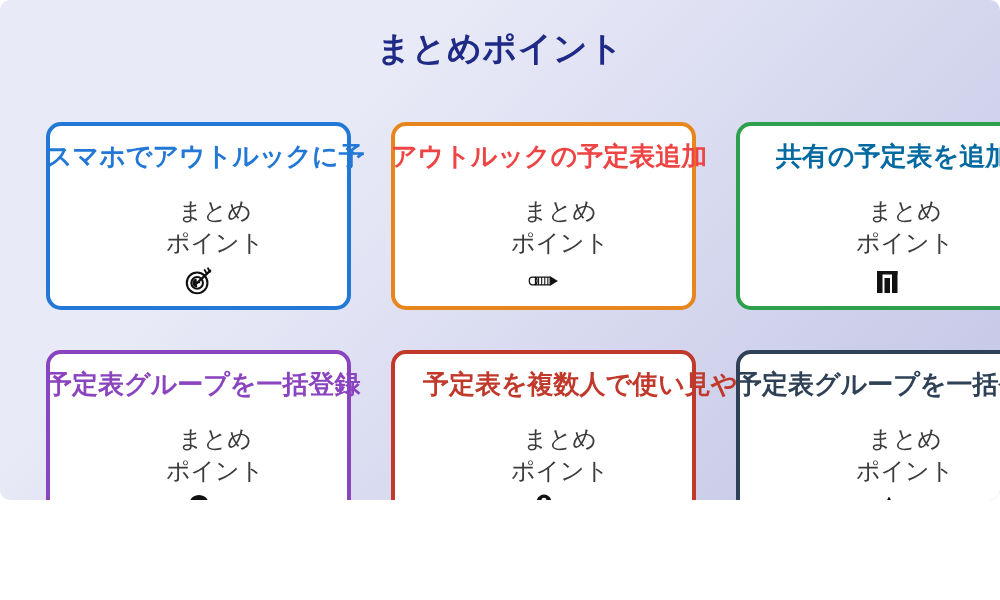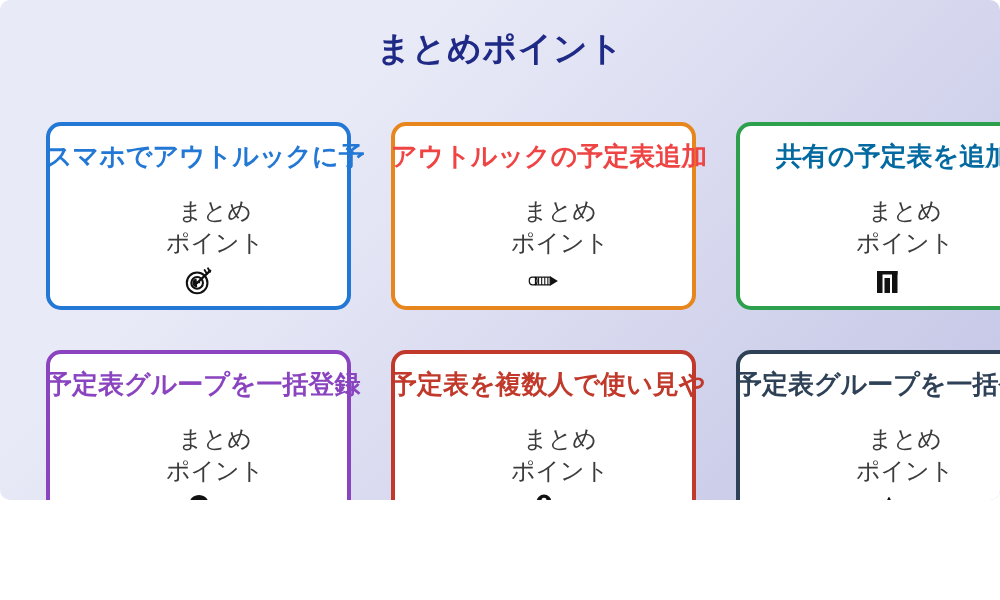--- a/index.html
+++ b/index.html
@@ -173,21 +173,21 @@
       <div class="card-icon">
         <svg width="24" height="30" viewBox="0 0 24 30" aria-hidden="true">
           <path d="M12 1 C5.8 1 2.4 5.4 2.4 10 C2.4 14 5.4 16.6 6.6 19.6 L17.4 19.6 C18.6 16.6 21.6 14 21.6 10 C21.6 5.4 18.2 1 12 1 Z" fill="#111"></path>
           <rect x="8.2" y="20.8" width="7.6" height="2.8" fill="#111"></rect>
           <rect x="9" y="25" width="6" height="4" rx="1.6" fill="#111"></rect>
         </svg>
       </div>
     </div>
 
     <div class="card" style="border-color: rgb(192, 57, 43);">
-      <div class="card-title" style="color: rgb(192, 57, 43);">予定表を複数人で使い見や</div>
+      <div class="card-title" style="color: rgb(192, 57, 43); padding-left: 32px;">予定表を複数人で使い見や</div>
       <div class="card-body">
         <span class="line">まとめ</span>
         <span class="line">ポイント</span>
       </div>
       <div class="card-icon">
         <svg width="20" height="32" viewBox="0 0 20 32" aria-hidden="true">
           <circle cx="10" cy="8" r="7.4" fill="#111"></circle>
           <circle cx="10" cy="6.4" r="2.6" fill="#ffffff"></circle>
           <rect x="8.1" y="13" width="3.8" height="18" fill="#111"></rect>
           <rect x="11.9" y="19" width="3.4" height="2.4" fill="#111"></rect>

